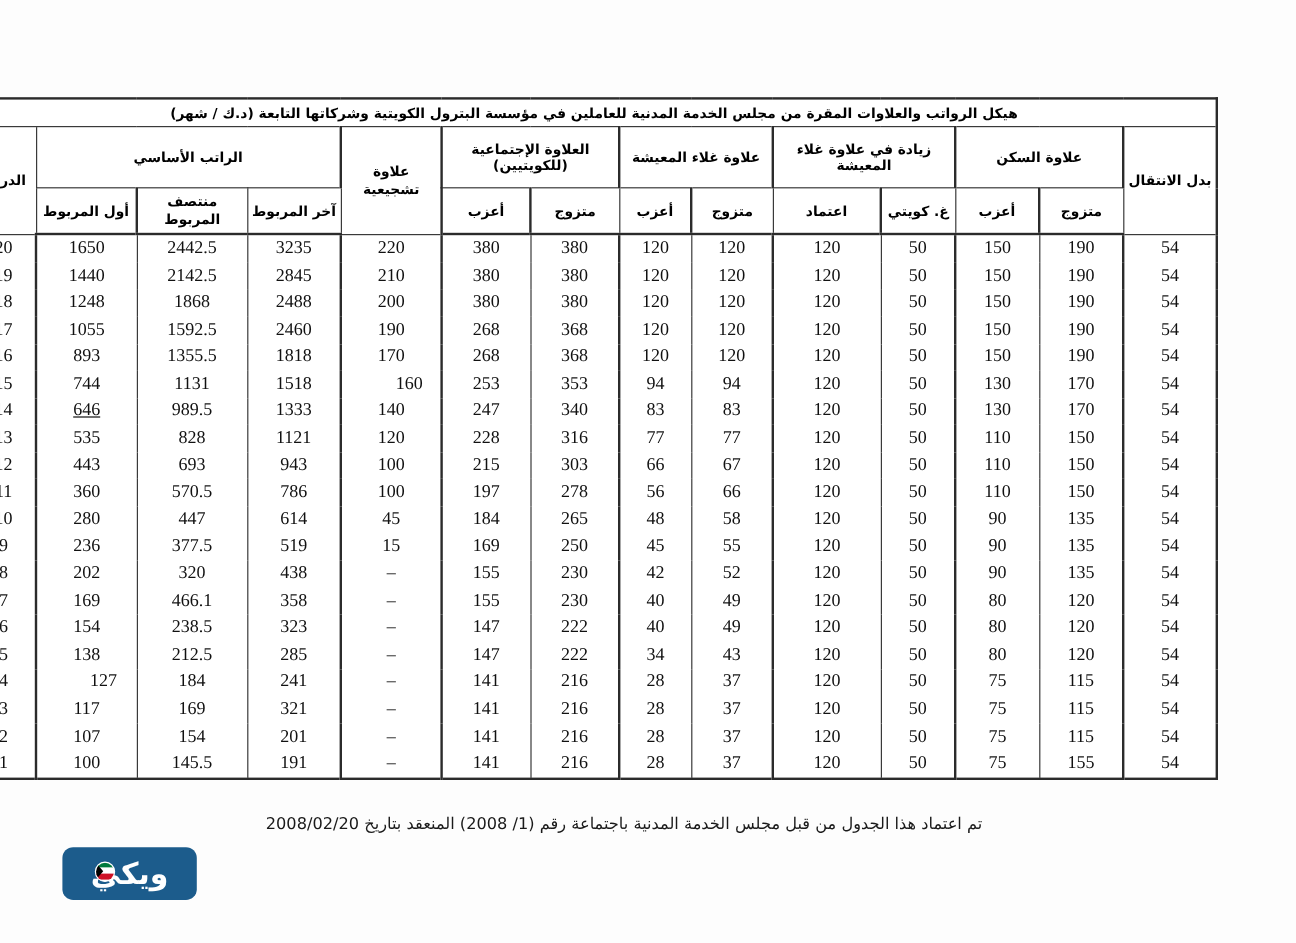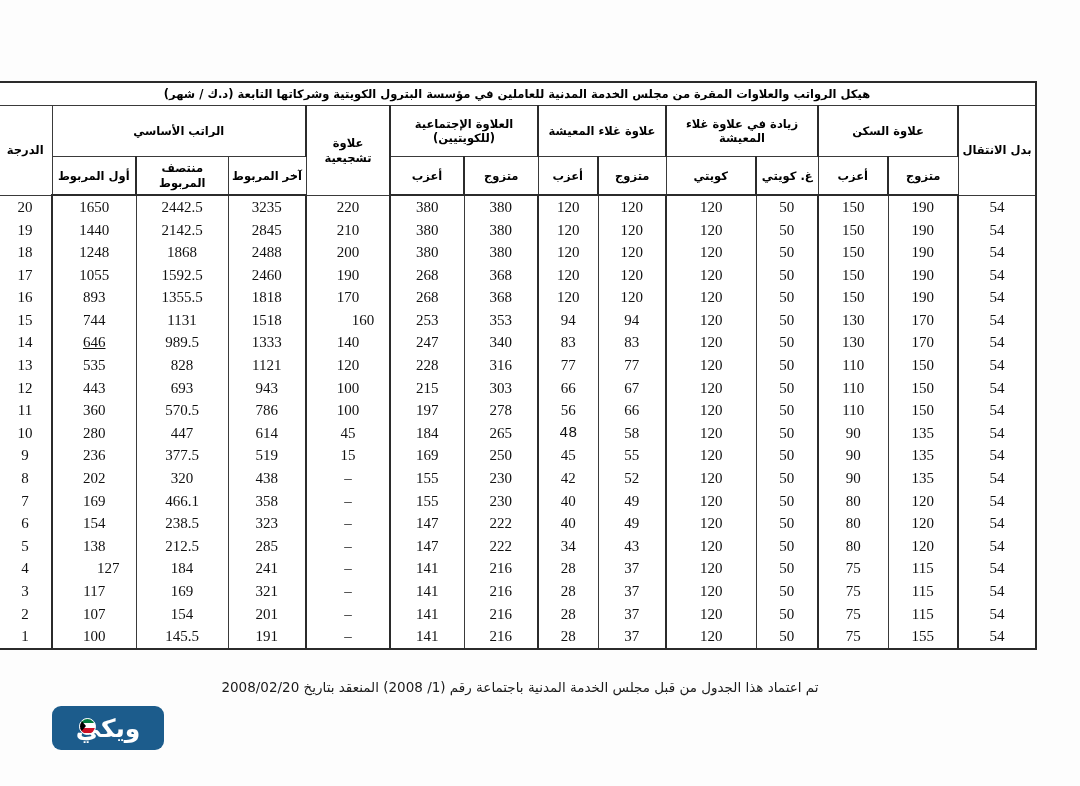--- a/index.html
+++ b/index.html
@@ -18,21 +18,21 @@
 
   .page {
     position: absolute;
     inset: 0;
     background: #fdfdfd;
   }
 
   
   .table-wrap {
     position: absolute;
-    left: 69px;
+    left: 47px;
     top: 81px;
     width: 968px;
   }
 
   table.salary {
     width: 100%;
     border-collapse: collapse;
     background: #ffffff;
     table-layout: fixed;
   }
@@ -236,21 +236,21 @@
           <th class="grp sep-right" colspan="2">العلاوة الإجتماعية (للكويتيين)</th>
           <th class="grp span2 sep-right" rowspan="2">علاوة تشجيعية</th>
           <th class="grp sep-right" colspan="3">الراتب الأساسي</th>
           <th class="grp span2" rowspan="2">الدرجة</th>
         </tr>
 
         <tr class="row-sub">
           <th class="sub">متزوج</th>
           <th class="sub sep-right">أعزب</th>
           <th class="sub">غ. كويتي</th>
-          <th class="sub sep-right">كويتي</th>
+          <th class="sub sep-right">اعتماد</th>
           <th class="sub">متزوج</th>
           <th class="sub sep-right">أعزب</th>
           <th class="sub">متزوج</th>
           <th class="sub sep-right">أعزب</th>
           <th class="sub">آخر المربوط</th>
           <th class="sub">منتصف المربوط</th>
           <th class="sub sep-right">أول المربوط</th>
         </tr>
       </thead>
 
@@ -415,21 +415,21 @@
             <td style="border-left: 2px solid rgb(43, 43, 43);">360</td>
             <td>11</td>
           </tr>
           <tr>
             <td style="border-left: 2px solid rgb(43, 43, 43);">54</td>
             <td>135</td>
             <td style="border-left: 2px solid rgb(43, 43, 43);">90</td>
             <td>50</td>
             <td style="border-left: 2px solid rgb(43, 43, 43);">120</td>
             <td>58</td>
-            <td style="border-left: 2px solid rgb(43, 43, 43); font-family: Liberation Mono, monospace;">48</td>
+            <td style="border-left: 2px solid rgb(43, 43, 43);">48</td>
             <td>265</td>
             <td style="border-left: 2px solid rgb(43, 43, 43);">184</td>
             <td style="border-left: 2px solid rgb(43, 43, 43);">45</td>
             <td>614</td>
             <td>447</td>
             <td style="border-left: 2px solid rgb(43, 43, 43);">280</td>
             <td>10</td>
           </tr>
           <tr>
             <td style="border-left: 2px solid rgb(43, 43, 43);">54</td>

